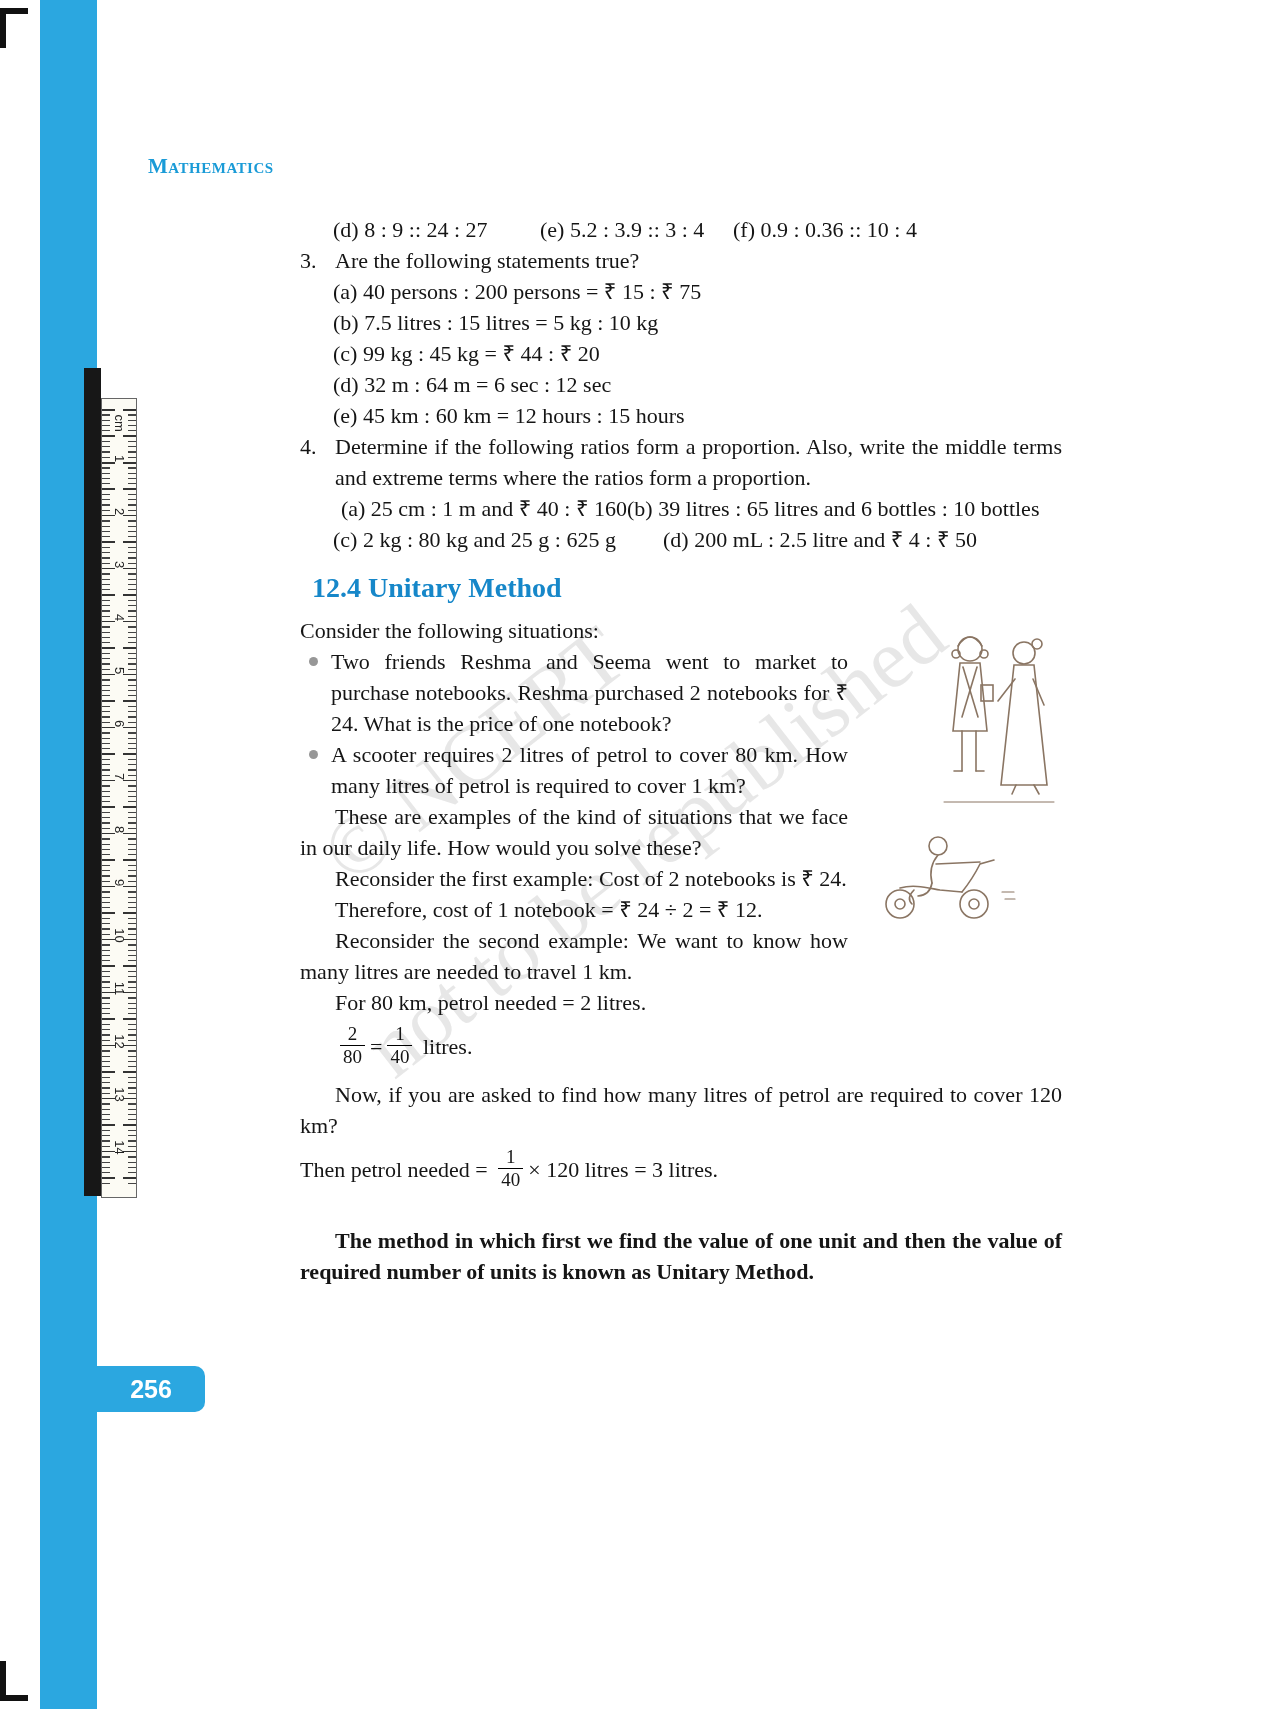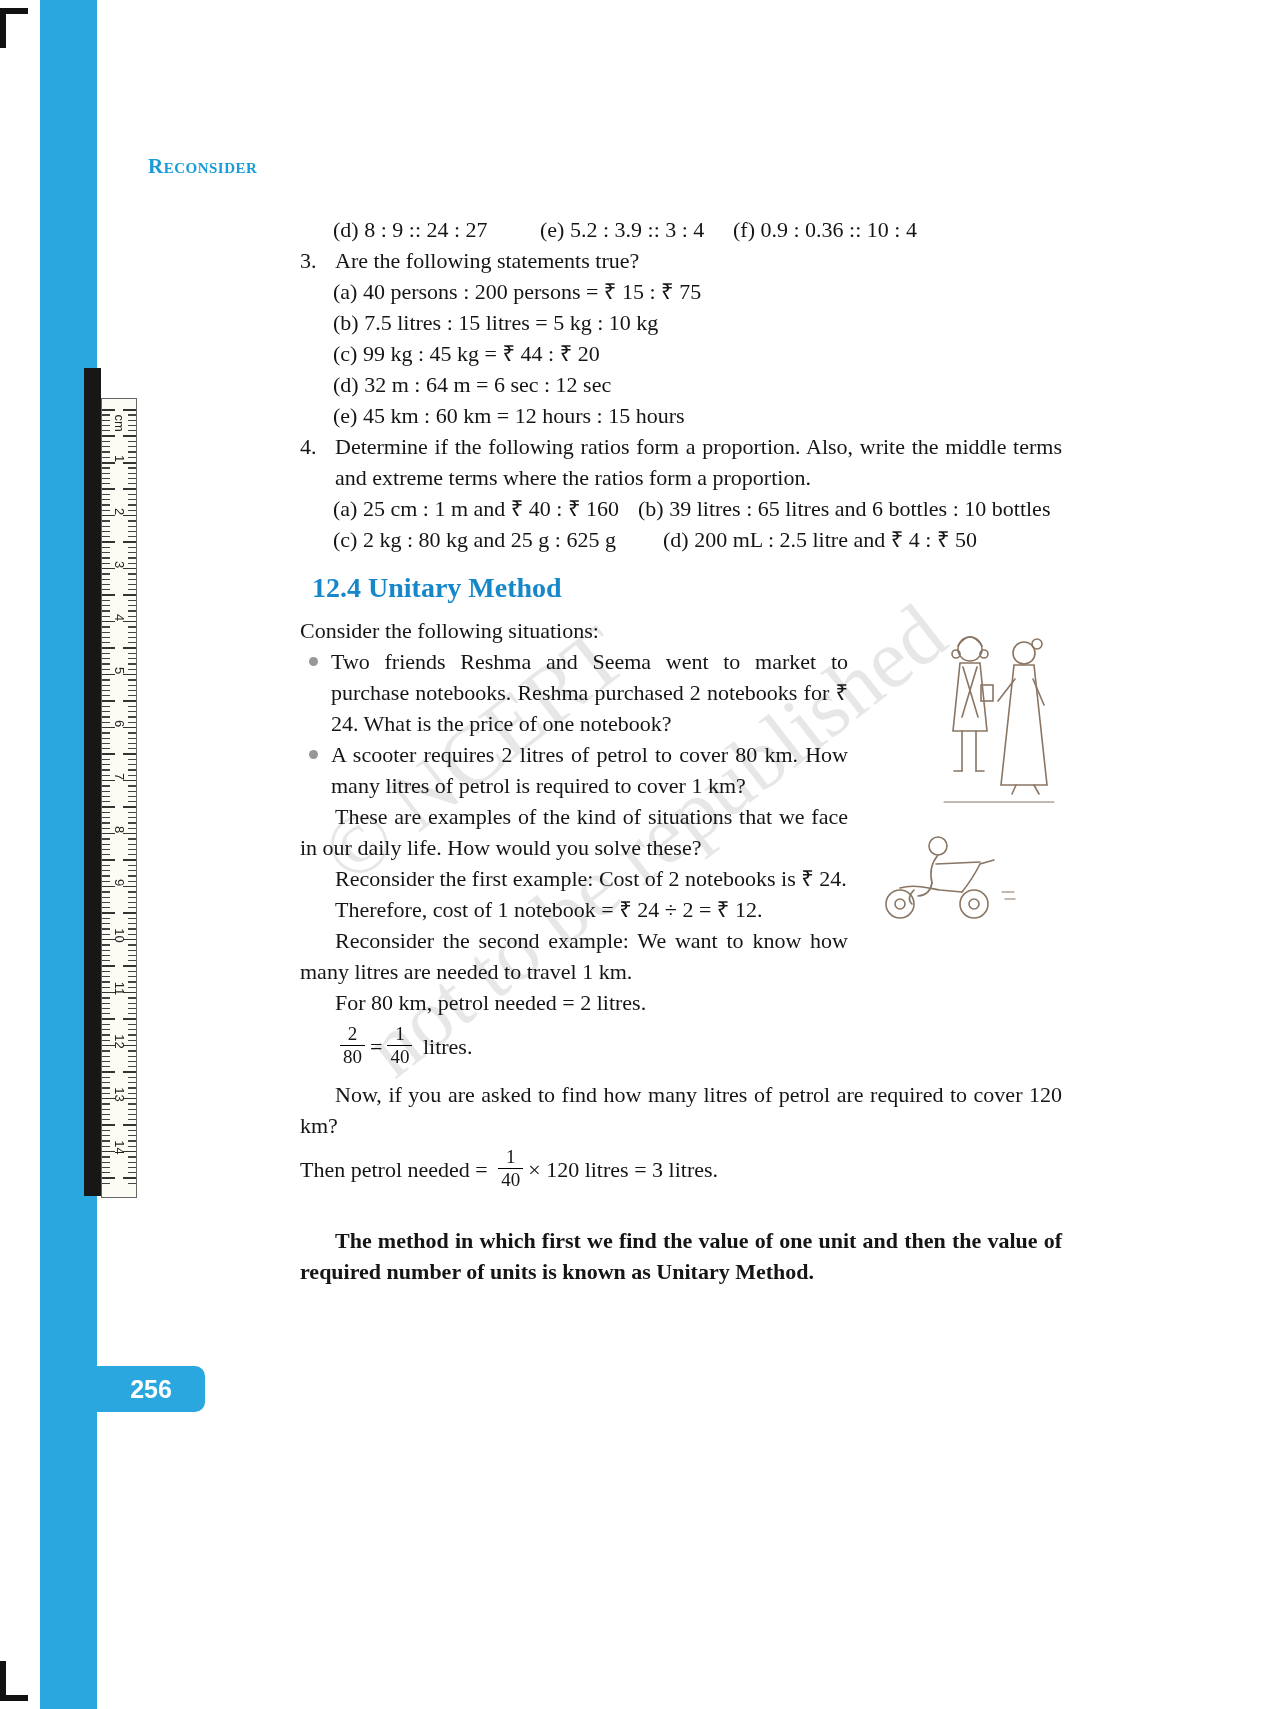--- a/index.html
+++ b/index.html
@@ -44,21 +44,21 @@
   .content{position:absolute;left:300px;top:214px;width:762px;font-size:22px;line-height:31px;
            text-align:justify;z-index:2;}
   .row{display:flex;text-align:left;}
   .prop-d{margin-left:33px;width:207px;}
   .prop-e{width:193px;}
   .q{display:flex;margin-top:0;}
   .q-num{width:35px;flex:0 0 35px;}
   .q-body{flex:1;}
   .sub-item{padding-left:33px;text-align:left;}
   .q4row{display:flex;text-align:left;}
-  .q4row .c1a{margin-left:33px;width:305px;flex:0 0 305px;}
+  .q4row .c1a{margin-left:22px;width:305px;flex:0 0 305px;text-align:right;}
   .q4row .c1b{margin-left:33px;width:330px;flex:0 0 330px;}
   .q4row .c2{flex:1;}
 
   .section-heading{color:#1687c9;font-weight:bold;font-size:28px;line-height:34px;
                    margin:16px 12px 10px;text-align:left;}
   .para{margin:0;}
   .indent{text-indent:35px;}
   .bullet{display:flex;}
   .bullet .dot{width:9px;height:9px;border-radius:50%;background:#979797;margin:11px 13px 0 9px;flex:0 0 9px;}
   .bullet .btxt{flex:1;}
@@ -106,21 +106,21 @@
     <span class="ruler-mark" style="top:370px">7</span>
     <span class="ruler-mark" style="top:423px">8</span>
     <span class="ruler-mark" style="top:476px">9</span>
     <span class="ruler-mark" style="top:529px">10</span>
     <span class="ruler-mark" style="top:582px">11</span>
     <span class="ruler-mark" style="top:635px">12</span>
     <span class="ruler-mark" style="top:688px">13</span>
     <span class="ruler-mark" style="top:741px">14</span>
   </div>
 
-  <div class="doc-header">Reconsider</div>
+  <div class="doc-header">Mathematics</div>
 
   <div class="content">
 
     <div class="row">
       <span class="prop-d">(d)  8 : 9 :: 24 : 27</span>
       <span class="prop-e">(e)  5.2 : 3.9 :: 3 : 4</span>
       <span class="prop-f">(f)   0.9 : 0.36 :: 10 : 4</span>
     </div>
 
     <div class="q">

